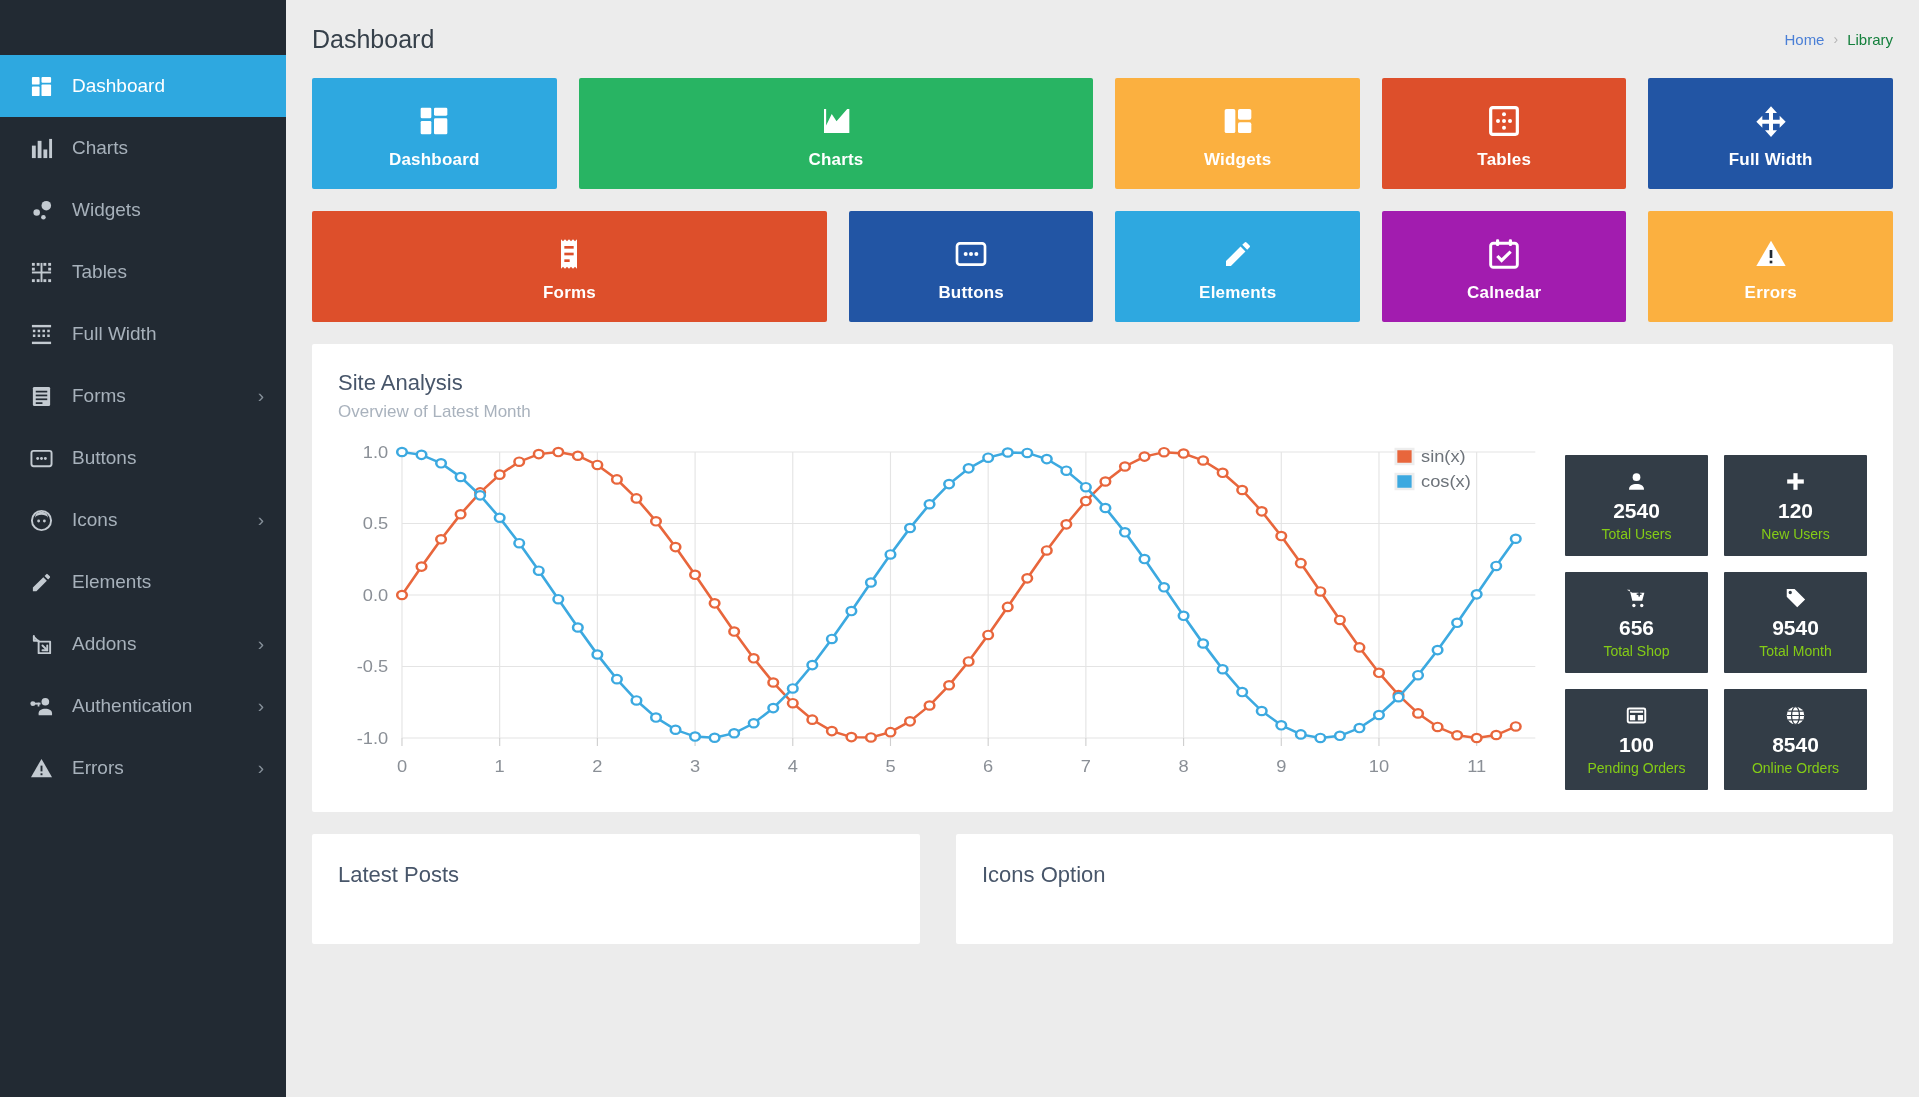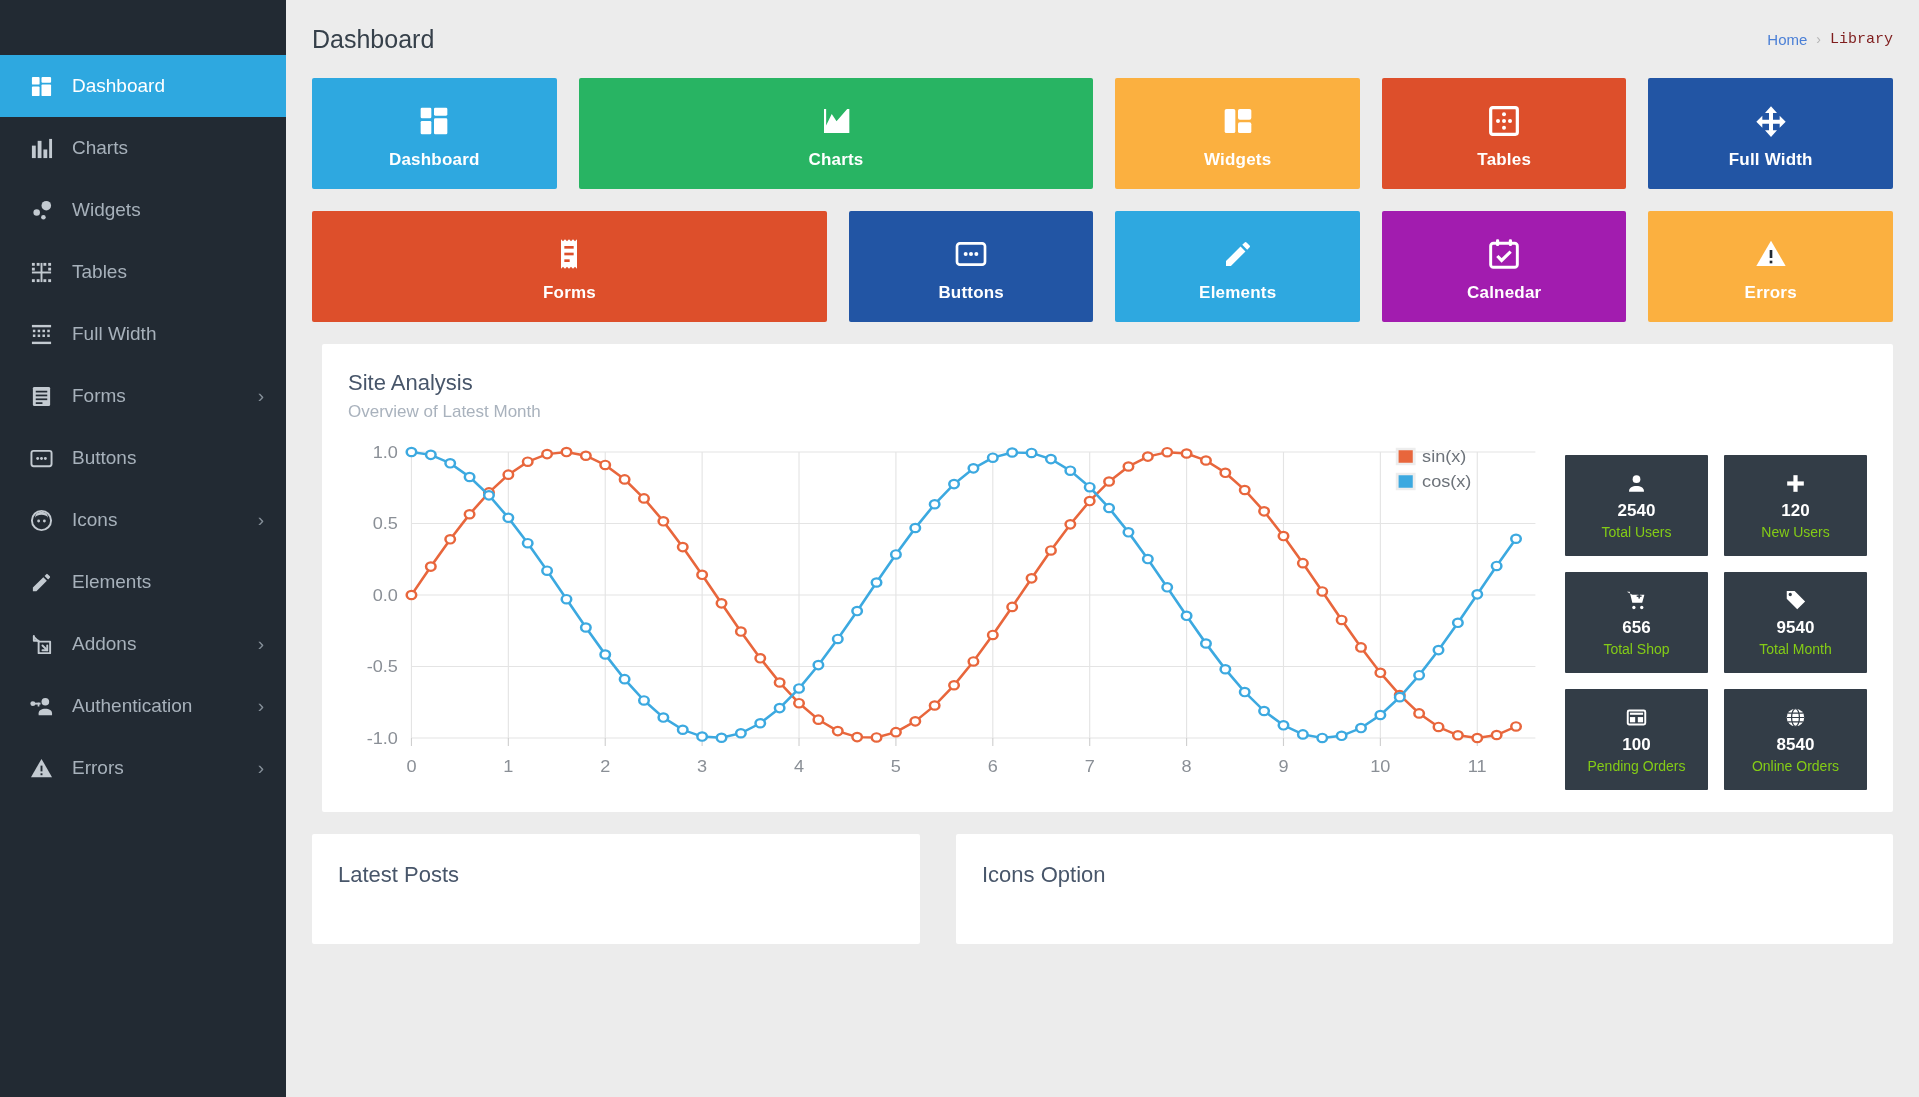--- a/index.html
+++ b/index.html
@@ -37,37 +37,37 @@
   
   .main { flex: 1; height: 1097px; background: #ececec; overflow: hidden; position: relative; }
   .topbar {
     height: 78px; display: flex; align-items: center;
     padding: 0 26px 0 26px; background: #ececec;
   }
   .page-title { font-size: 25px; color: #36404a; font-weight: 400; }
   .crumbs { margin-left: auto; display: flex; align-items: center; font-size: 15px; justify-content: flex-end; }
   .crumb-link { color: #4a7fd6; }
   .crumb-sep { color: #b5b5b5; margin: 0 9px; font-size: 14px; }
-  .crumb-cur { color: #7f1d1d; font-family: Liberation Mono, monospace; }
+  .crumb-cur { color: #15803d; }
 
   
   .tiles { padding: 0 26px; }
   .tile-row { display: flex; gap: 22px; margin-bottom: 22px; }
   .tile {
     height: 111px; border-radius: 2px;
     display: flex; flex-direction: column;
     align-items: center; justify-content: center;
     color: #fff; cursor: pointer;
   }
   .tile-ico { height: 46px; display: flex; align-items: center; justify-content: center; }
   .tile-label { font-size: 17px; font-weight: bold; margin-top: 6px; letter-spacing: .2px; }
 
   
   .panel {
-    margin: 0 26px 22px 36px; background: #fff;
+    margin: 0 26px 22px 26px; background: #fff;
     border-radius: 2px; padding: 26px 26px 22px 26px;
   }
   .panel-title { font-size: 22px; color: #48566a; font-weight: 400; }
   .panel-sub { font-size: 17px; color: #a9b2bd; margin-top: 6px; }
 
   .panel-body { display: flex; margin-top: 16px; align-items: flex-end; }
   .chart-wrap { flex: 1; position: relative; height: 352px; }
   .chart-svg { display: block; width: 100%; height: 352px; }
 
   
@@ -75,21 +75,21 @@
     width: 302px; min-width: 302px; margin-left: 16px;
     display: grid; grid-template-columns: 1fr 1fr;
     gap: 16px; align-content: start; padding-top: 4px;
   }
   .stat {
     background: #333d47; color: #fff; height: 101px;
     display: flex; flex-direction: column;
     align-items: center; justify-content: center; border-radius: 1px;
   }
   .stat-ico { height: 25px; display: flex; align-items: center; justify-content: center; }
-  .stat-val { font-size: 17px; font-weight: bold; margin-top: 5px; }
+  .stat-val { font-size: 21px; font-weight: bold; margin-top: 5px; }
   .stat-lbl { font-size: 14px; color: #84cc16; margin-top: 3px; }
 
   
   .bottom { display: flex; gap: 36px; padding: 0 26px; }
   .bpanel { background: #fff; border-radius: 2px; padding: 28px 26px; height: 110px; }
   .bpanel-title { font-size: 22px; color: #48566a; }
 </style>
 </head>
 <body>
 

